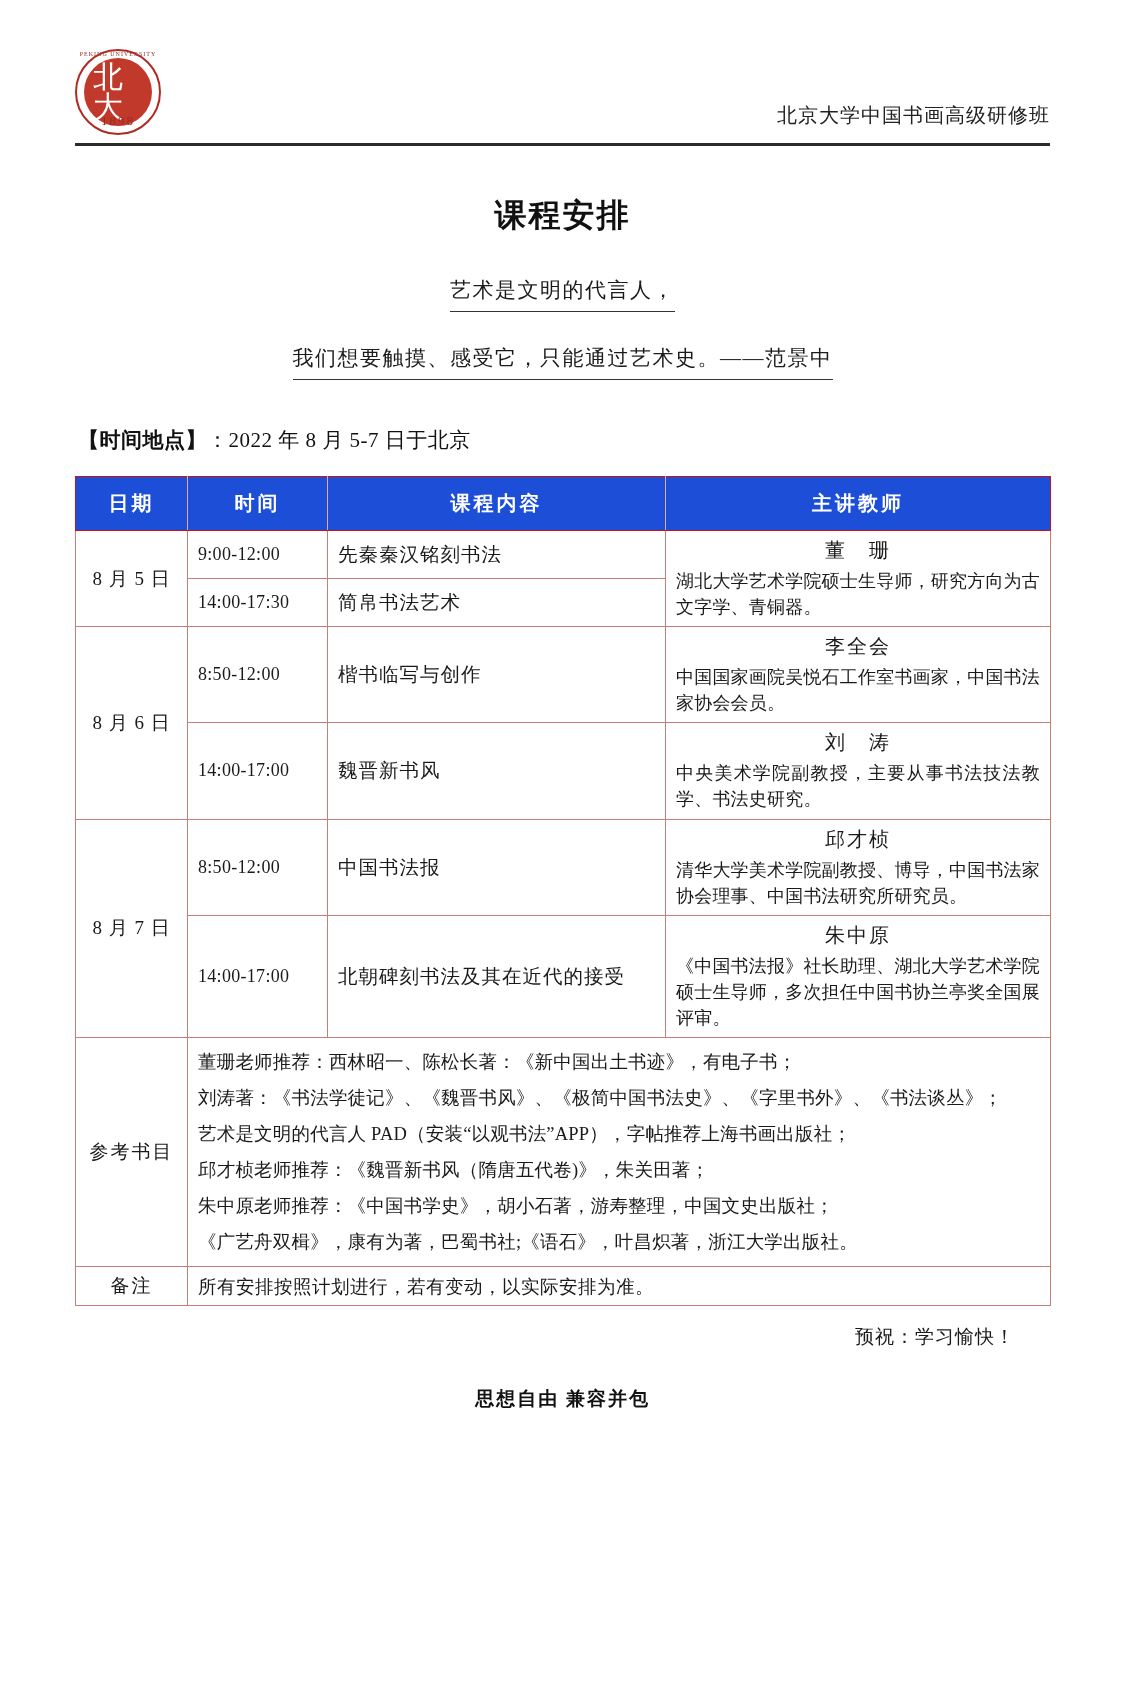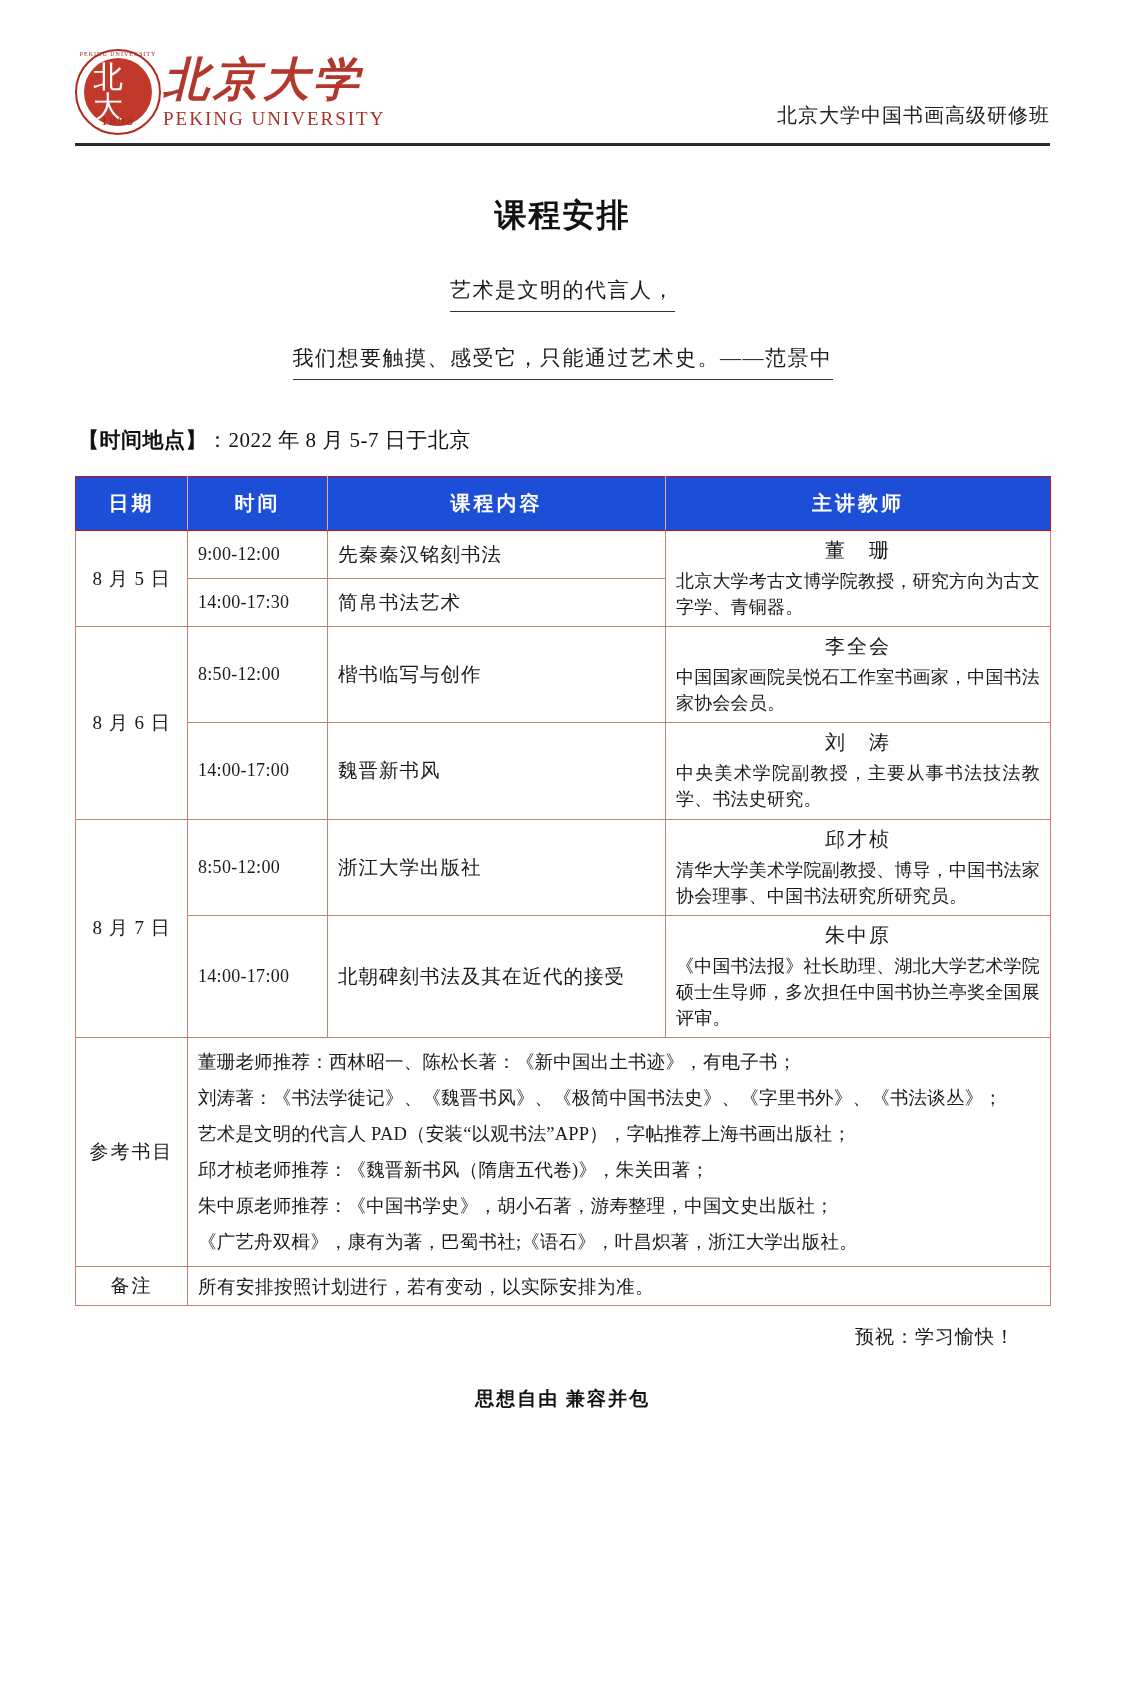--- a/index.html
+++ b/index.html
@@ -237,24 +237,20 @@
 <div class="header">
   <div class="header-inner">
     <div class="logo-block">
       <div class="seal">
         <div class="seal-ring"></div>
         <div class="seal-inner"></div>
         <div class="seal-mark">北大</div>
         <div class="seal-top-text">PEKING UNIVERSITY</div>
         <div class="seal-bottom-text">1898</div>
       </div>
-      <div class="wordmark">
-        <div class="wordmark-cn">北京大学</div>
-        <div class="wordmark-en">PEKING UNIVERSITY</div>
-      </div>
     </div>
     <div class="header-right">北京大学中国书画高级研修班</div>
   </div>
 </div>
 <div class="header-rule"></div>
 
 <div class="doc-title">课程安排</div>
 
 <div class="quote-wrap">
   <div class="quote-line">艺术是文明的代言人，</div>
@@ -282,21 +278,21 @@
     </tr>
   </thead>
   <tbody>
 
     <tr>
       <td class="date-cell" rowspan="2">8 月 5 日</td>
       <td class="time-cell">9:00-12:00</td>
       <td class="content-cell">先秦秦汉铭刻书法</td>
       <td class="teacher-cell" rowspan="2">
         <div class="teacher-name">董　珊</div>
-        <div class="teacher-desc">北京大学考古文博学院教授，研究方向为古文字学、青铜器。</div>
+        <div class="teacher-desc">湖北大学艺术学院硕士生导师，研究方向为古文字学、青铜器。</div>
       </td>
     </tr>
     <tr>
       <td class="time-cell">14:00-17:30</td>
       <td class="content-cell">简帛书法艺术</td>
     </tr>
 
     <tr>
       <td class="date-cell" rowspan="2">8 月 6 日</td>
       <td class="time-cell">8:50-12:00</td>
@@ -311,21 +307,21 @@
       <td class="content-cell">魏晋新书风</td>
       <td class="teacher-cell">
         <div class="teacher-name">刘　涛</div>
         <div class="teacher-desc">中央美术学院副教授，主要从事书法技法教学、书法史研究。</div>
       </td>
     </tr>
 
     <tr>
       <td class="date-cell" rowspan="2">8 月 7 日</td>
       <td class="time-cell">8:50-12:00</td>
-      <td class="content-cell">浙江大学出版社</td>
+      <td class="content-cell">中国书法报</td>
       <td class="teacher-cell">
         <div class="teacher-name">邱才桢</div>
         <div class="teacher-desc">清华大学美术学院副教授、博导，中国书法家协会理事、中国书法研究所研究员。</div>
       </td>
     </tr>
     <tr>
       <td class="time-cell">14:00-17:00</td>
       <td class="content-cell">北朝碑刻书法及其在近代的接受</td>
       <td class="teacher-cell">
         <div class="teacher-name">朱中原</div>

